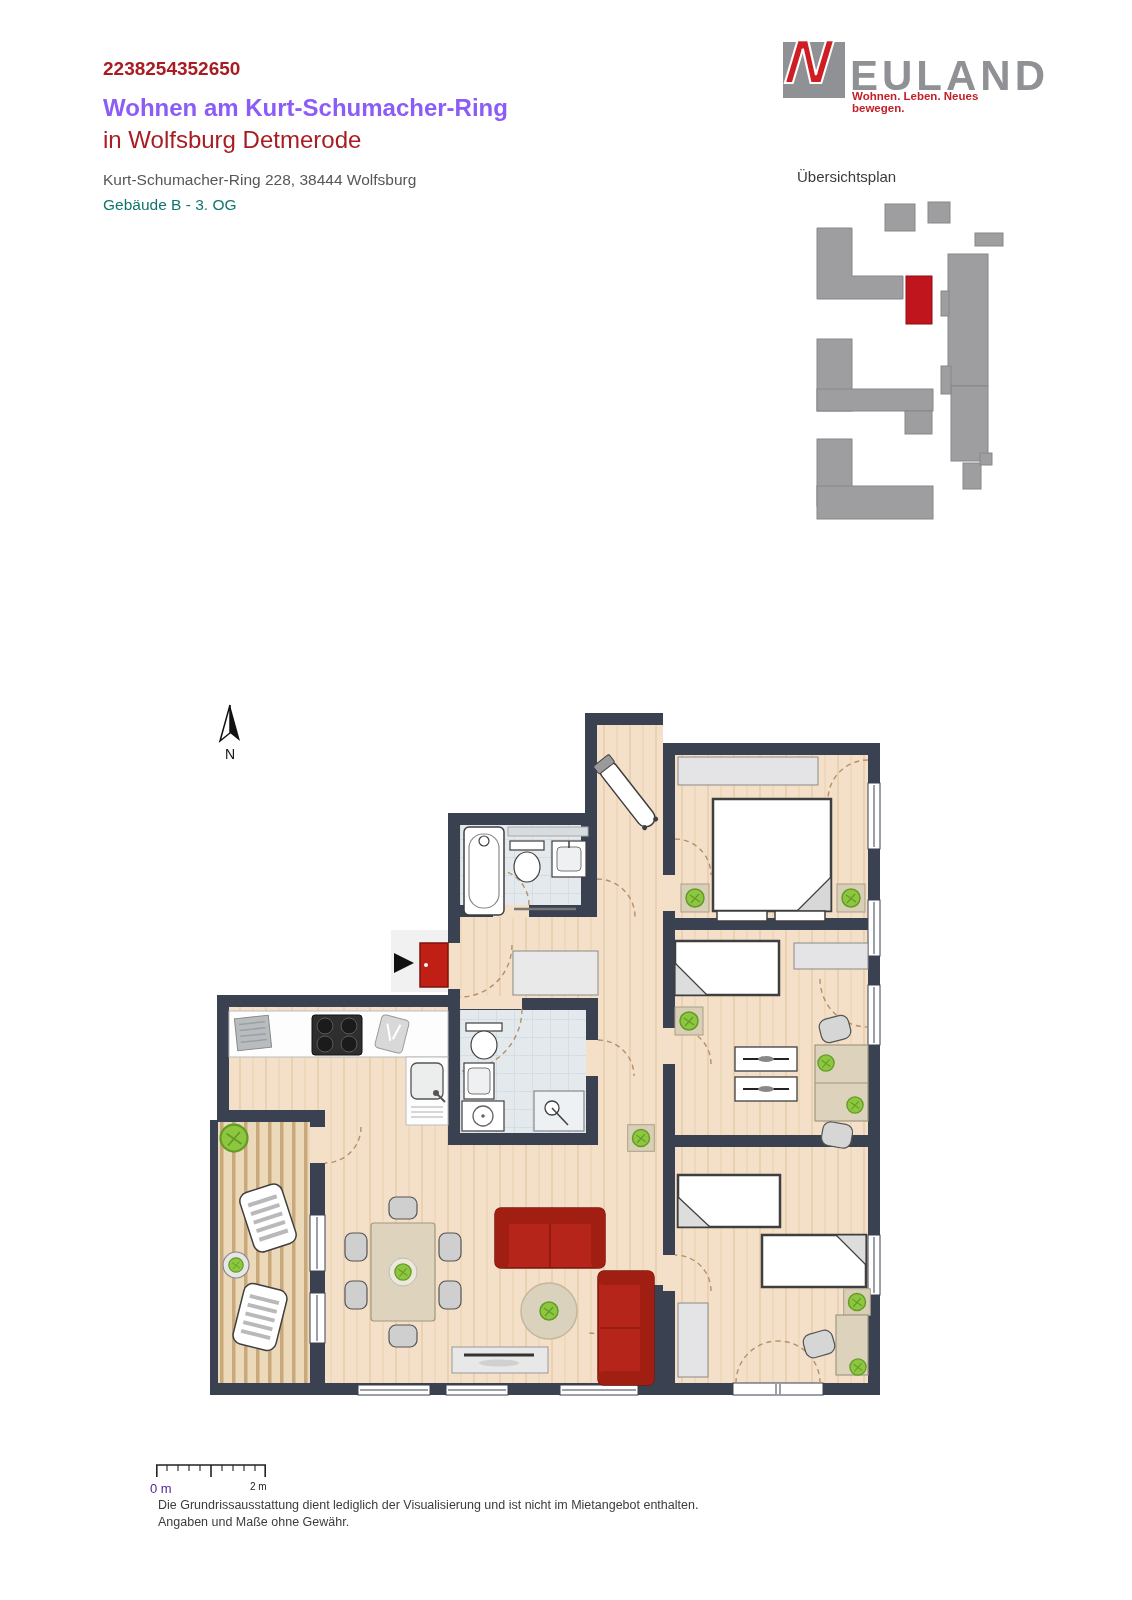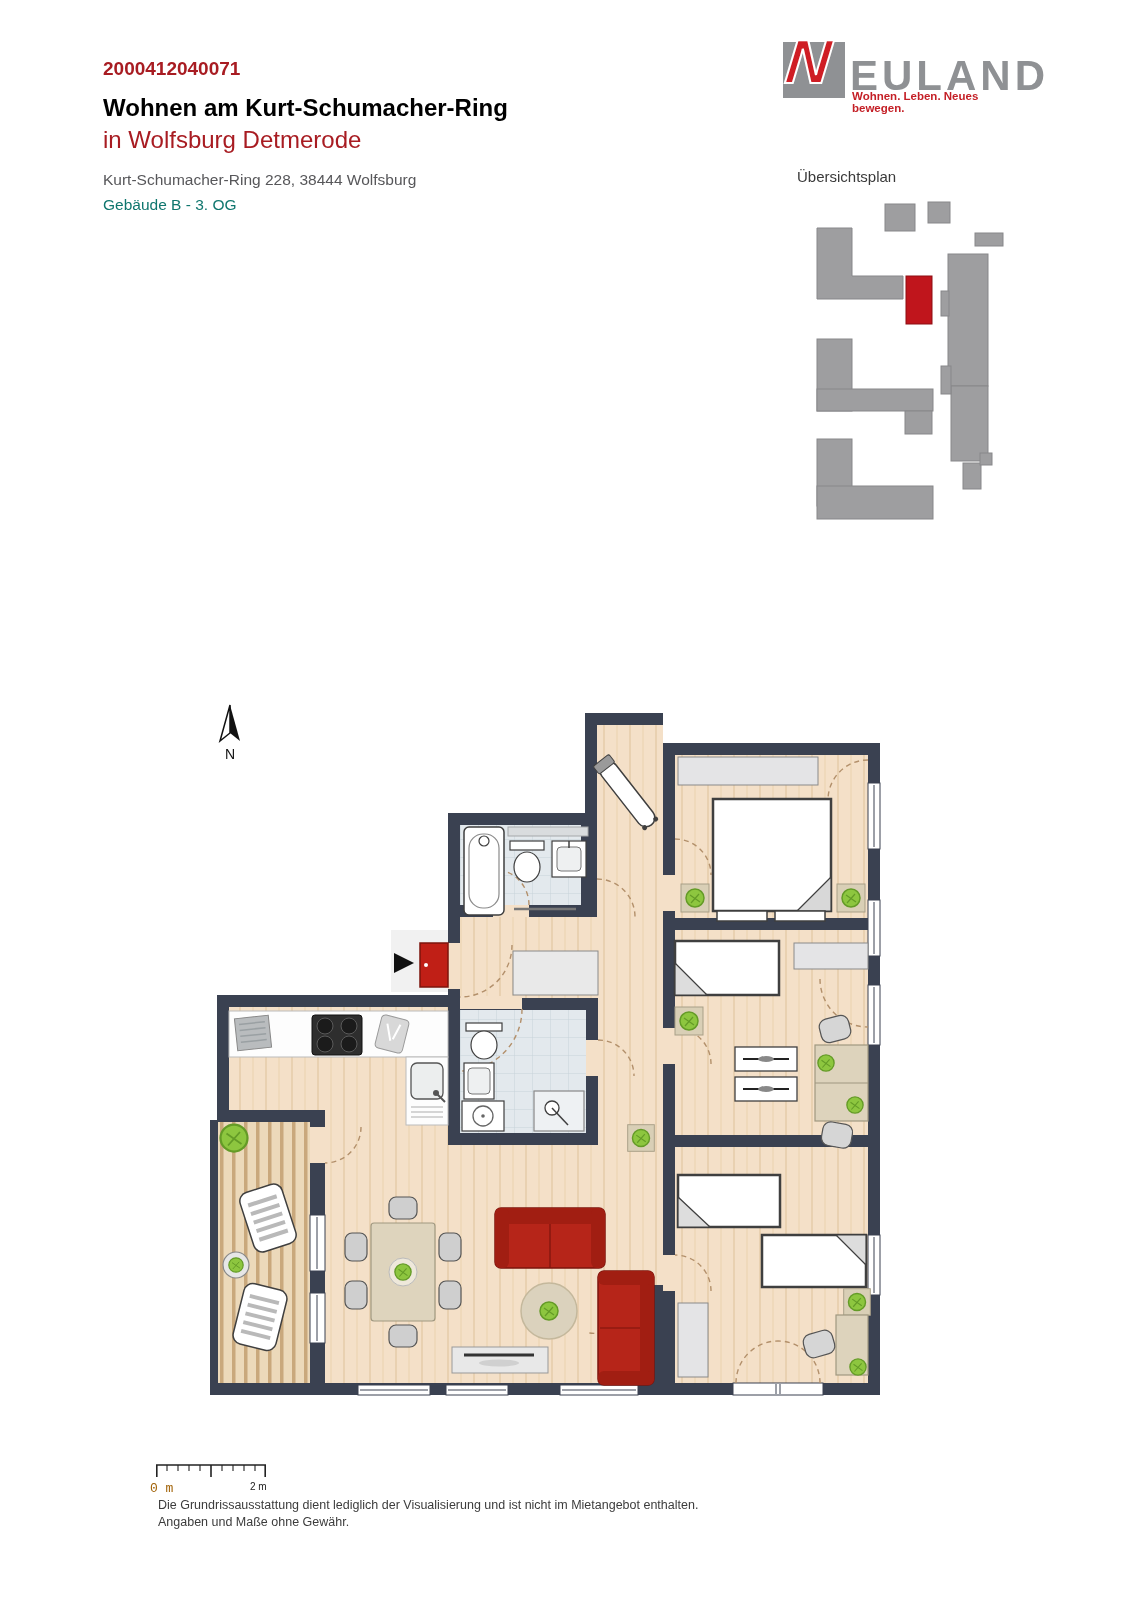--- a/index.html
+++ b/index.html
@@ -1,49 +1,49 @@
 <!DOCTYPE html>
 <html><head>
 <meta charset="utf-8">
 <style>
   html,body{margin:0;padding:0;background:#ffffff;}
   body{width:1132px;height:1600px;position:relative;overflow:hidden;
        font-family:"Liberation Sans", sans-serif;}
   .abs{position:absolute;}
   
   .listing-id{left:103px;top:58px;font-size:19px;font-weight:bold;color:#a81c22;}
-  .title1{left:103px;top:94px;font-size:24px;font-weight:bold;color:#000000;}
+  .title1{left:103px;top:94px;font-size:24px;font-weight:bold;color:#8b5cf6;}
   .title2{left:103px;top:126px;font-size:24px;font-weight:normal;color:#a81c22;}
   .addr{left:103px;top:171px;font-size:15.5px;color:#57575a;}
   .bfloor{left:103px;top:196px;font-size:15.5px;color:#0f766e;}
   
   .logo{left:778px;top:36px;width:250px;height:72px;}
   .logo-square{position:absolute;left:5px;top:6px;width:62px;height:56px;background:#8f9194;}
   .logo-initial{position:absolute;left:8px;top:-10px;font-size:62px;font-weight:900;
      font-style:italic;color:#cf1d24;-webkit-text-stroke:2px #ffffff;
      text-shadow:0 0 1px #fff;transform:skewX(-6deg);}
   .logo-wordmark{position:absolute;left:72px;top:16px;font-size:42px;font-weight:bold;
      color:#8f9194;letter-spacing:4px;}
   .logo-tagline{position:absolute;left:74px;top:54px;font-size:11.5px;font-weight:bold;color:#c41f26;}
   
   .ov-title{left:797px;top:168px;font-size:15px;color:#3a3a3a;}
   .ov-map{left:795px;top:196px;}
   
   .plan{left:208px;top:695px;}
   
   .scalebar{left:156px;top:1464px;}
-  .s0{left:150px;top:1481px;font-size:13px;color:#a16207;font-family:Liberation Mono, monospace;}
+  .s0{left:150px;top:1481px;font-size:13px;color:#4c1d95;}
   .s2{left:250px;top:1481px;font-size:10px;color:#222;}
   .foot1{left:158px;top:1498px;font-size:12.5px;color:#3c3c3c;}
   .foot2{left:158px;top:1515px;font-size:12.5px;color:#3c3c3c;text-align:right;}
 </style>
 </head>
 <body>
 
-<div class="abs listing-id">2000412040071</div>
+<div class="abs listing-id">2238254352650</div>
 <div class="abs title1">Wohnen am Kurt-Schumacher-Ring</div>
 <div class="abs title2">in Wolfsburg Detmerode</div>
 <div class="abs addr">Kurt-Schumacher-Ring 228, 38444 Wolfsburg</div>
 <div class="abs bfloor">Gebäude B - 3. OG</div>
 
 <div class="abs logo">
   <div class="logo-square"></div>
   <div class="logo-initial">N</div>
   <div class="logo-wordmark">EULAND</div>
   <div class="logo-tagline">Wohnen. Leben. Neues bewegen.</div>

